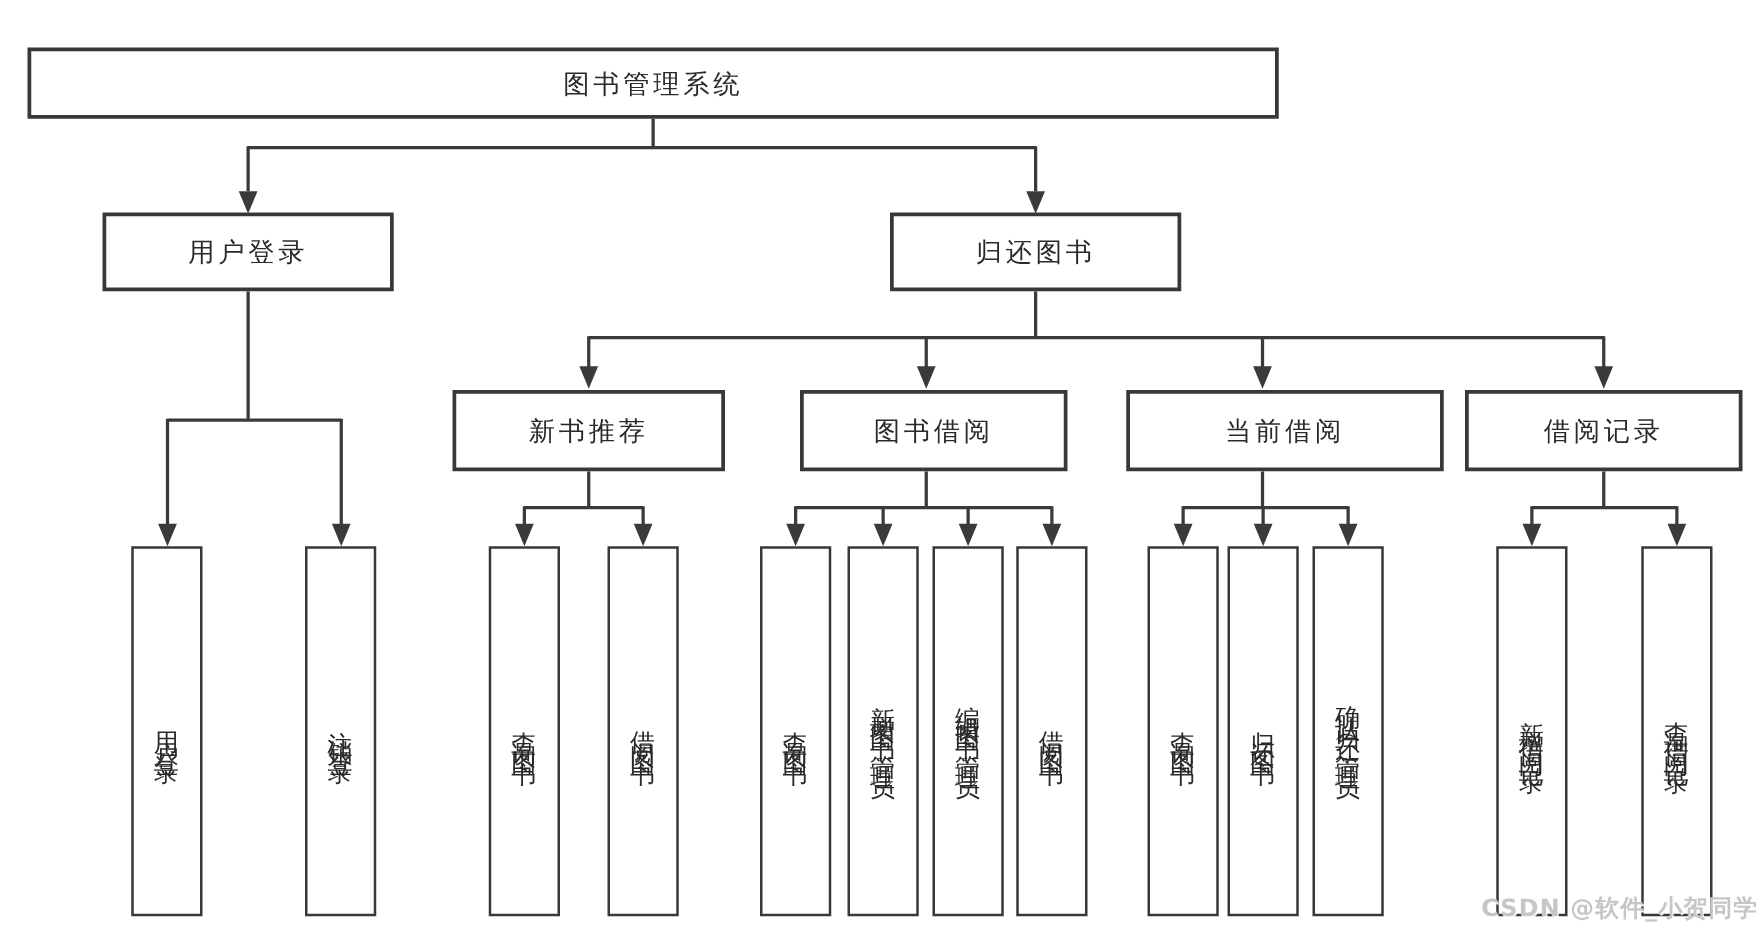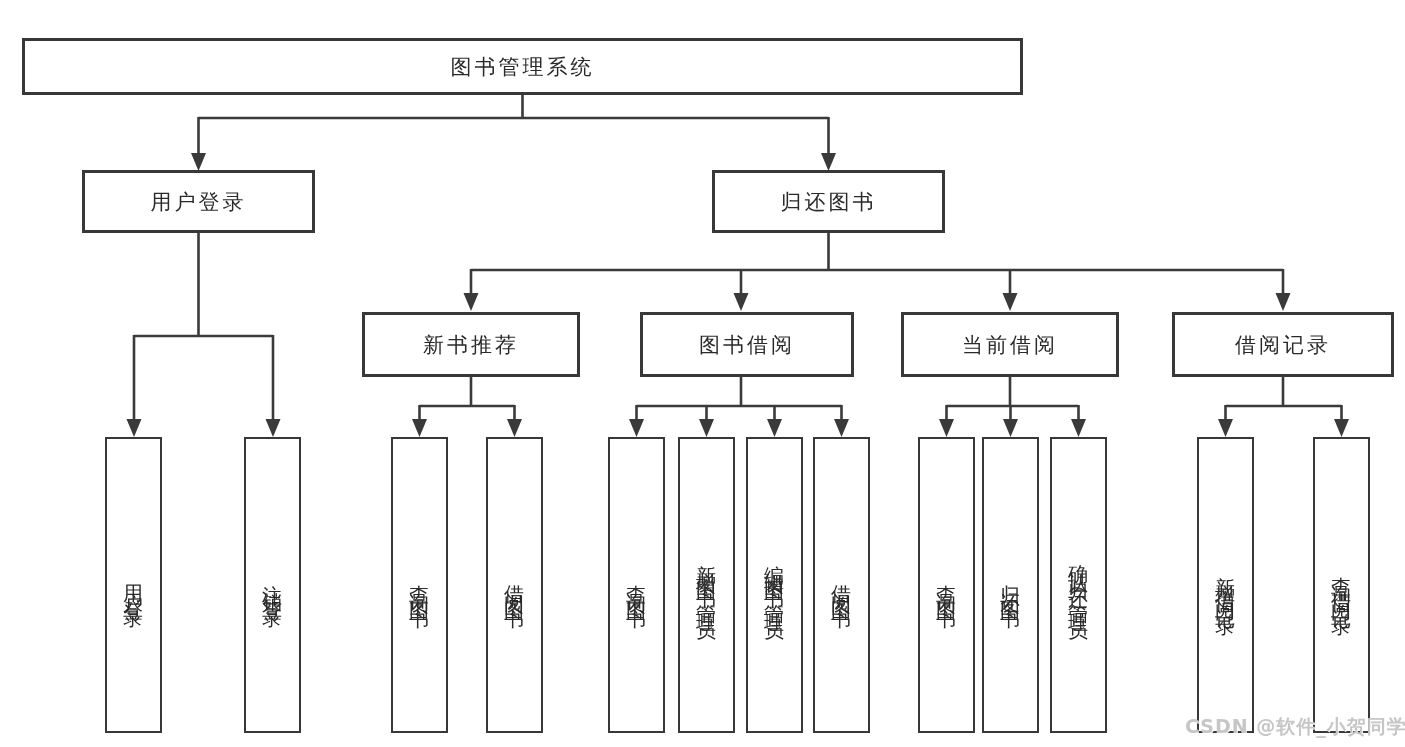--- a/index.html
+++ b/index.html
@@ -107,21 +107,21 @@
   <div class="hbox" style="left:712px;top:170px;width:233px;height:63px;">
     <span>归还图书</span>
   </div>
 
   <div class="hbox" style="left:362px;top:312px;width:218px;height:65px;">
     <span>新书推荐</span>
   </div>
   <div class="hbox" style="left:640px;top:312px;width:214px;height:65px;">
     <span>图书借阅</span>
   </div>
-  <div class="hbox" style="left:901px;top:312px;width:218px;height:65px;align-items:center;">
+  <div class="hbox" style="left:901px;top:312px;width:254px;height:65px;align-items:center;">
     <span>当前借阅</span>
   </div>
   <div class="hbox" style="left:1172px;top:312px;width:222px;height:65px;">
     <span>借阅记录</span>
   </div>
 
   <div class="vbox" style="left:105px;">
     <span>用户登录</span>
   </div>
   <div class="vbox" style="left:244px;">

